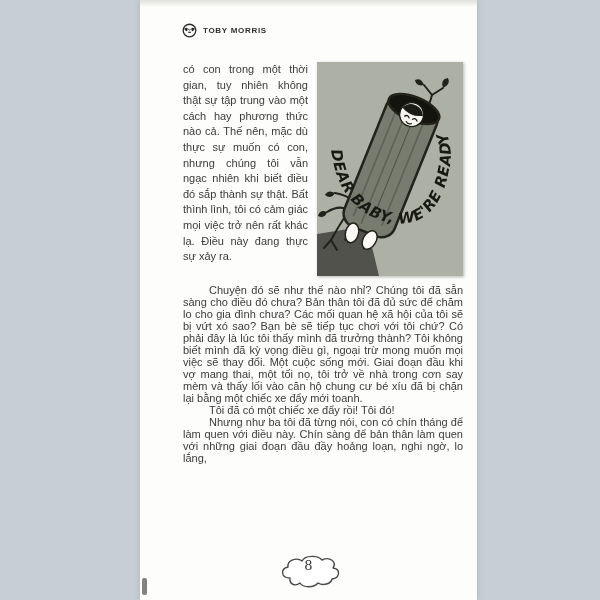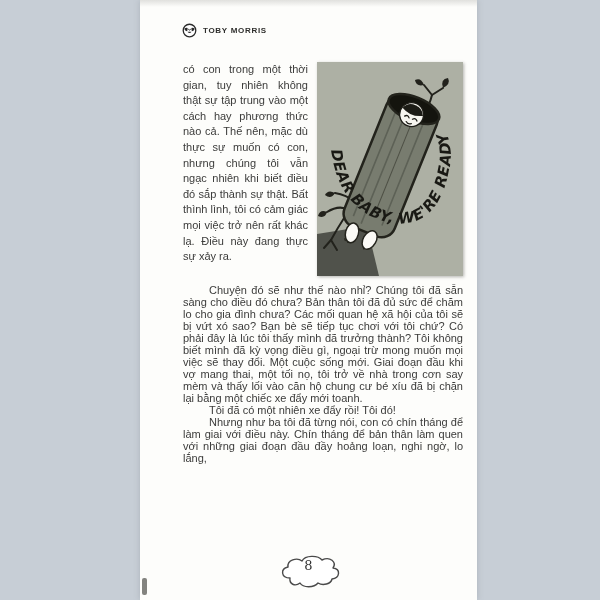--- a/index.html
+++ b/index.html
@@ -84,22 +84,22 @@
 
           <path id="capPath" d="M14 88 Q 22 148 70 160 Q 120 170 132 108 Q 139 78 119 54" fill="none"></path>
           <text font-size="15" font-weight="bold" font-style="italic" fill="#191914" font-family="DejaVu Sans, Liberation Sans, sans-serif" letter-spacing="0.5">
             <textPath href="#capPath">DEAR BABY, WE'RE READY</textPath>
           </text>
         </svg>
       </div>
 
       <p class="p-narrow">có con trong một thời gian, tuy nhiên không thật sự tập trung vào một cách hay phương thức nào cả. Thế nên, mặc dù thực sự muốn có con, nhưng chúng tôi vẫn ngạc nhiên khi biết điều đó sắp thành sự thật. Bất thình lình, tôi có cảm giác mọi việc trở nên rất khác lạ. Điều này đang thực sự xảy ra.</p>
       <p class="p-wide p2">Chuyện đó sẽ như thế nào nhỉ? Chúng tôi đã sẵn sàng cho điều đó chưa? Bản thân tôi đã đủ sức để chăm lo cho gia đình chưa? Các mối quan hệ xã hội của tôi sẽ bị vứt xó sao? Bạn bè sẽ tiếp tục chơi với tôi chứ? Có phải đây là lúc tôi thấy mình đã trưởng thành? Tôi không biết mình đã kỳ vọng điều gì, ngoại trừ mong muốn mọi việc sẽ thay đổi. Một cuộc sống mới. Giai đoạn đầu khi vợ mang thai, một tối nọ, tôi trở về nhà trong cơn say mèm và thấy lối vào căn hộ chung cư bé xíu đã bị chặn lại bằng một chiếc xe đẩy mới toanh.</p>
-      <p class="p-wide">Tôi đã có một nhiên xe đẩy rồi! Tôi đó!</p>
-      <p class="p-wide">Nhưng như ba tôi đã từng nói, con có chín tháng để làm giai với điều này. Chín tháng để bản thân làm quen với những giai đoạn đầu đầy hoảng loạn, nghi ngờ, lo lắng,</p>
+      <p class="p-wide">Tôi đã có một chiếc xe đẩy rồi! Tôi đó!</p>
+      <p class="p-wide">Nhưng như ba tôi đã từng nói, con có chín tháng để làm quen với điều này. Chín sàng để bản thân làm quen với những giai đoạn đầu đầy hoảng loạn, nghi ngờ, lo lắng,</p>
     </div>
 
     <div class="footer-cloud">
       <svg width="64" height="38" viewBox="0 0 64 38">
         <path d="M13 26 C 4 26 3 17 11 15 C 10 8 20 5 25 9 C 28 3 41 3 45 8 C 53 4 60 10 56 16 C 64 17 63 26 55 27 C 54 32 46 34 41 31 C 37 36 26 36 23 31 C 18 35 12 32 13 26 Z" fill="#ffffff" stroke="#4a4a4a" stroke-width="1.4" stroke-linejoin="round"></path>
       </svg>
       <div class="cloud-num">8</div>
     </div>
 
     <div class="ink-smudge"></div>

